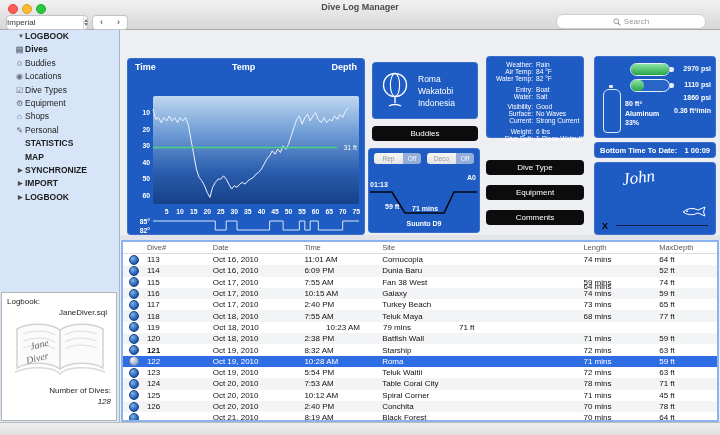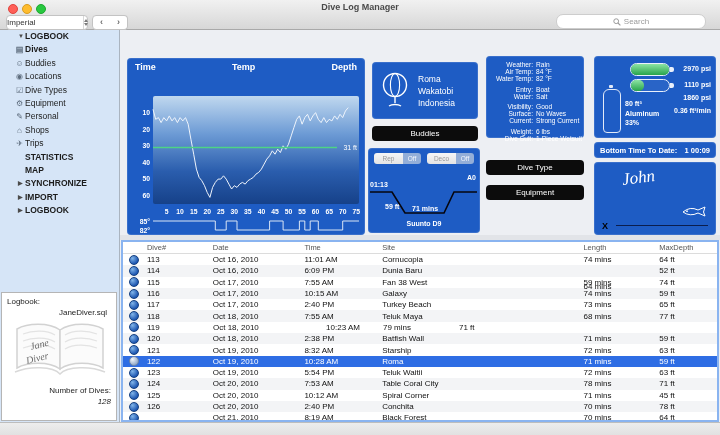--- a/index.html
+++ b/index.html
@@ -139,23 +139,22 @@
   </div>
 
   <div class="sidebar">
     <div id="sidebar-tree">
         <div class="sb-row sb-sec"><span class="tri">▼</span><span>LOGBOOK</span></div>
         <div class="sb-item sb-row sel"><span class="ic">▤</span><span>Dives</span></div>
         <div class="sb-item sb-row"><span class="ic">☺</span><span>Buddies</span></div>
         <div class="sb-item sb-row"><span class="ic">◉</span><span>Locations</span></div>
         <div class="sb-item sb-row"><span class="ic">☑</span><span>Dive Types</span></div>
         <div class="sb-item sb-row"><span class="ic">⚙</span><span>Equipment</span></div>
+        <div class="sb-item sb-row"><span class="ic">⌂</span><span>Shops</span></div>
         <div class="sb-item sb-row"><span class="ic">✎</span><span>Personal</span></div>
-        <div class="sb-item sb-row"><span class="ic">⌂</span><span>Shops</span></div>
-        <div class="sb-item sb-row"><span class="ic">✈</span><span>Trips</span></div>
         <div class="sb-row sb-sec"><span>STATISTICS</span></div>
         <div class="sb-row sb-sec"><span>MAP</span></div>
         <div class="sb-row sb-sec"><span class="tri">▶</span><span>SYNCHRONIZE</span></div>
         <div class="sb-row sb-sec"><span class="tri">▶</span><span>IMPORT</span></div>
         <div class="sb-row sb-sec"><span class="tri">▶</span><span>LOGBOOK</span></div>
       </div>
   </div>
   <div class="logbook-box">
     <span class="lb-label">Logbook:</span>
     <span class="lb-file">JaneDiver.sql</span>
@@ -302,20 +301,23 @@
         </div>
       </div>
     </div>
 
   <div class="blackbtn" style="left:486px;top:160px;width:98px;height:15px">
     <span>Dive Type</span>
   </div>
   <div class="blackbtn" style="left:486px;top:185px;width:98px;height:15px">
     <span>Equipment</span>
   </div>
+  <div class="blackbtn" style="left:486px;top:210px;width:98px;height:15px">
+    <span>Comments</span>
+  </div>
 
   <div class="bluebox tank-panel">
     <div class="gauge" style="top:7px">
         <div class="fill" id="fill1" style="width: 100%;"></div>
       </div>
     <span class="tk-val" style="top:9px">2970 psi</span>
     <div class="gauge" style="top:23px">
         <div class="fill" id="fill2" style="width: 35%;"></div>
       </div>
     <span class="tk-val" style="top:25px">1110 psi</span>
@@ -440,21 +442,21 @@
           <span class="t-cell" style="width: 92px;">Oct 18, 2010</span>
           <span class="t-cell" style="width: 78px;">2:38 PM</span>
           <span class="t-cell" style="width: 202px;">Batfish Wall</span>
           <span class="t-cell" style="width: 76px;">71 mins</span>
           <span class="t-cell" style="width: 60px;">59 ft</span>
         </div>
         <div class="t-row">
           <span class="t-cell ico-cell" style="width: 22px;">
             <span class="dive-dot"></span>
           </span>
-          <span class="t-cell" style="width: 66px;">121</span>
+          <span class="t-cell" style="width: 66px; font-weight: bold;">121</span>
           <span class="t-cell" style="width: 92px;">Oct 19, 2010</span>
           <span class="t-cell" style="width: 78px;">8:32 AM</span>
           <span class="t-cell" style="width: 202px;">Starship</span>
           <span class="t-cell" style="width: 76px;">72 mins</span>
           <span class="t-cell" style="width: 60px;">63 ft</span>
         </div>
         <div class="t-row selected">
           <span class="t-cell ico-cell" style="width: 22px;">
             <span class="dive-dot"></span>
           </span>

